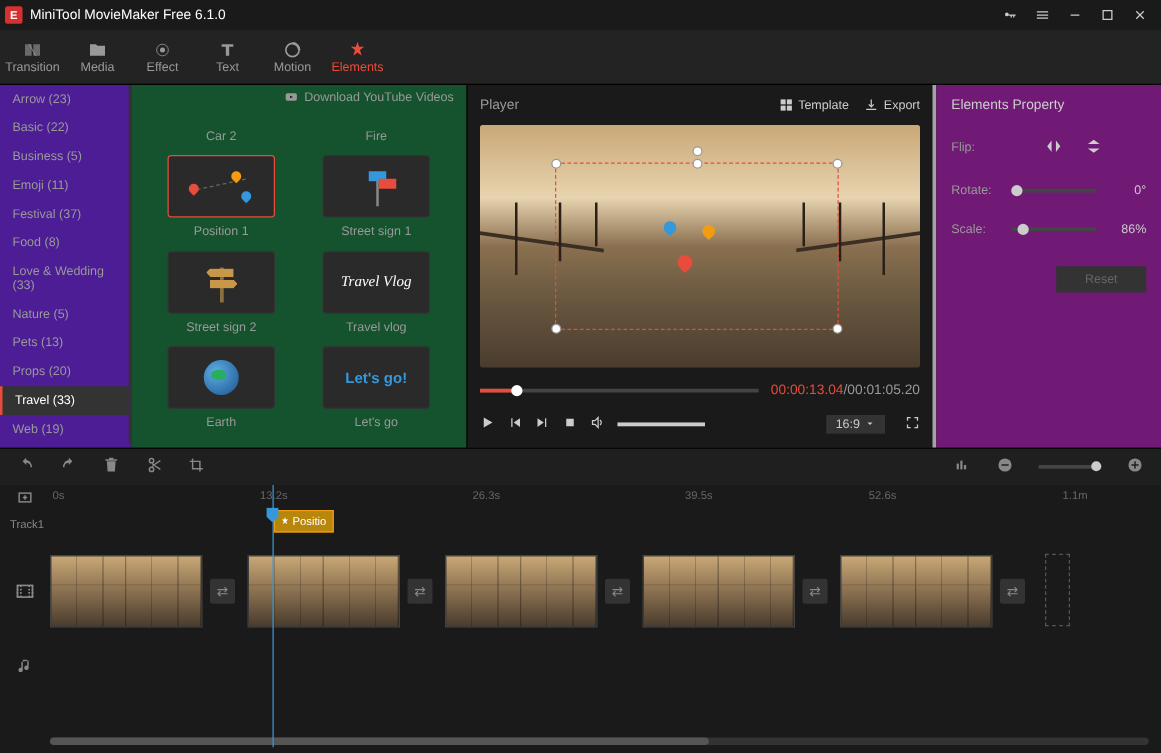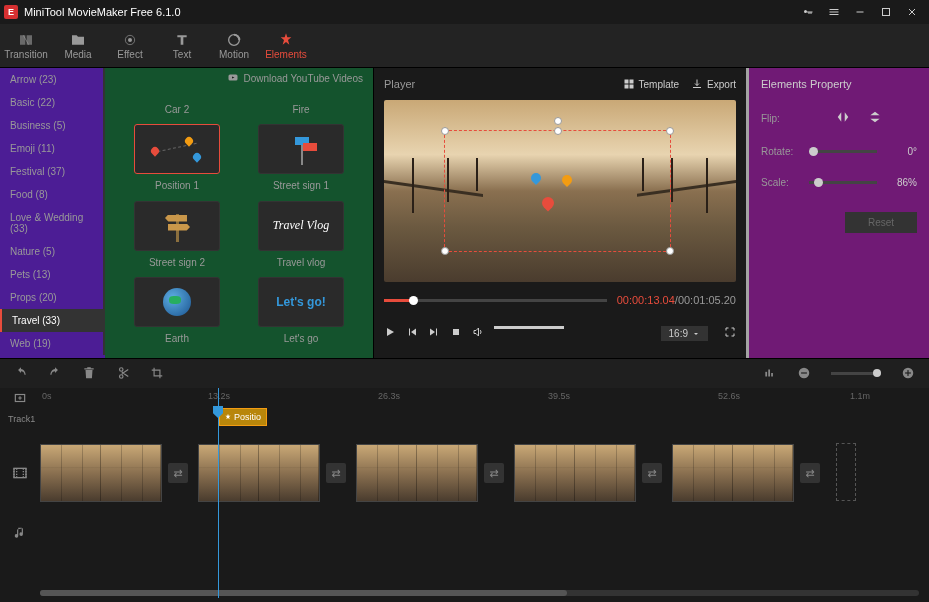--- a/index.html
+++ b/index.html
@@ -40,21 +40,21 @@
 .h-tc { top: -4px; left: 50%; margin-left: -4px; } .h-rot { top: -14px; left: 50%; margin-left: -4px; }
 .pin-b { position: absolute; left: 38%; top: 35%; width: 10px; height: 10px; background: #3498db; border-radius: 50% 50% 50% 0; transform: rotate(-45deg); }
 .pin-y { position: absolute; left: 52%; top: 37%; width: 10px; height: 10px; background: #f39c12; border-radius: 50% 50% 50% 0; transform: rotate(-45deg); }
 .pin-r { position: absolute; left: 43%; top: 55%; width: 12px; height: 12px; background: #e74c3c; border-radius: 50% 50% 50% 0; transform: rotate(-45deg); }
 .transport { height: 20px; margin: 8px 10px 0 10px; display: flex; align-items: center; }
 .seek { flex: 1; height: 3px; background: #444; position: relative; margin-right: 10px; }
 .seek-fill { position: absolute; left: 0; top: 0; bottom: 0; width: 13%; background: #e74c3c; }
 .seek-thumb { position: absolute; left: 13%; top: -3px; width: 9px; height: 9px; background: #fff; border-radius: 50%; margin-left: -4px; }
 .time-cur { color: #e74c3c; font-size: 11px; }
 .time-tot { color: #999; font-size: 11px; }
-.controls { height: 26px; margin: 16px 10px 6px 10px; display: flex; align-items: flex-start; gap: 10px; }
+.controls { height: 26px; margin: 4px 10px 6px 10px; display: flex; align-items: center; gap: 10px; }
 .ctrl-btn { cursor: pointer; color: #ccc; }
 .ctrl-btn svg { width: 12px; height: 12px; }
 .vol { width: 70px; height: 3px; background: #444; position: relative; }
 .vol-fill { position: absolute; left: 0; top: 0; bottom: 0; width: 100%; background: #ccc; }
 .aspect { margin-left: auto; background: #333; padding: 2px 8px; font-size: 10px; display: flex; align-items: center; gap: 4px; }
 .fs-btn { margin-left: 6px; cursor: pointer; }
 .props { width: 180px; background: #701a75; padding: 0; }
 .props-head { height: 32px; display: flex; align-items: center; padding: 0 12px; font-size: 11px; color: #ccc; }
 .prop-row { display: flex; align-items: center; padding: 10px 12px; font-size: 10px; color: #999; }
 .prop-label { width: 40px; }
@@ -439,21 +439,21 @@
       <svg width="14" height="14" viewBox="0 0 24 24" fill="none" stroke="#888" stroke-width="2">
         <rect x="4" y="6" width="16" height="12"></rect>
         <path d="M12 9v6M9 12h6"></path>
       </svg>
     </div>
   <div class="ruler">
     <span style="left:2px">0s</span>
     <span style="left:168px">13.2s</span>
     <span style="left:338px">26.3s</span>
     <span style="left:508px">39.5s</span>
-    <span style="left:678px">52.6s</span>
+    <span style="left:655px">52.6s</span>
     <span style="left:810px">1.1m</span>
   </div>
   <div class="playhead"></div>
 
   <div class="track-row">
     <div class="track-label">Track1</div>
   </div>
   <div class="element-clip">
     <svg width="8" height="8" viewBox="0 0 24 24" fill="#fff">
         <path d="M12 2l2 6h6l-5 4 2 7-5-4-5 4 2-7-5-4h6z"></path>

